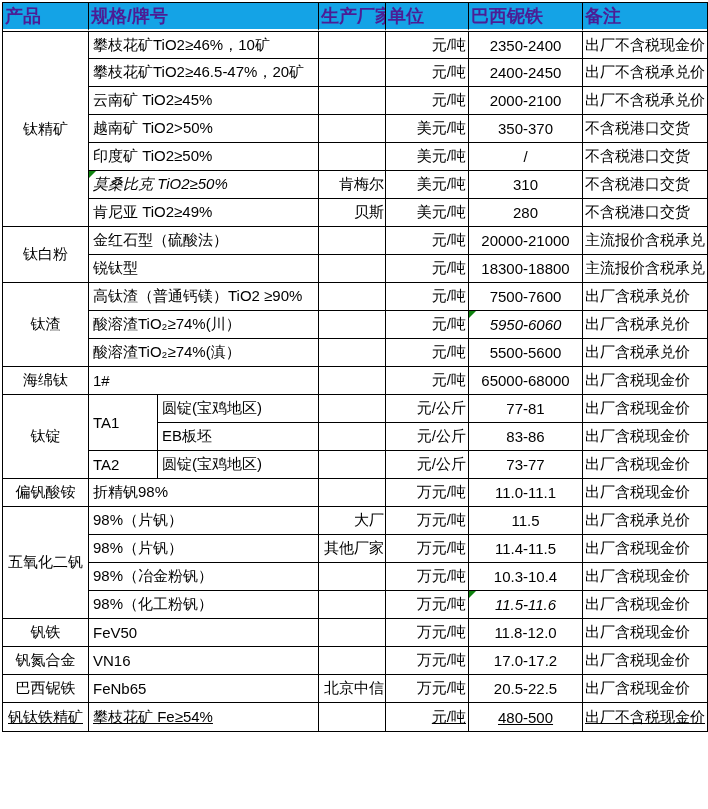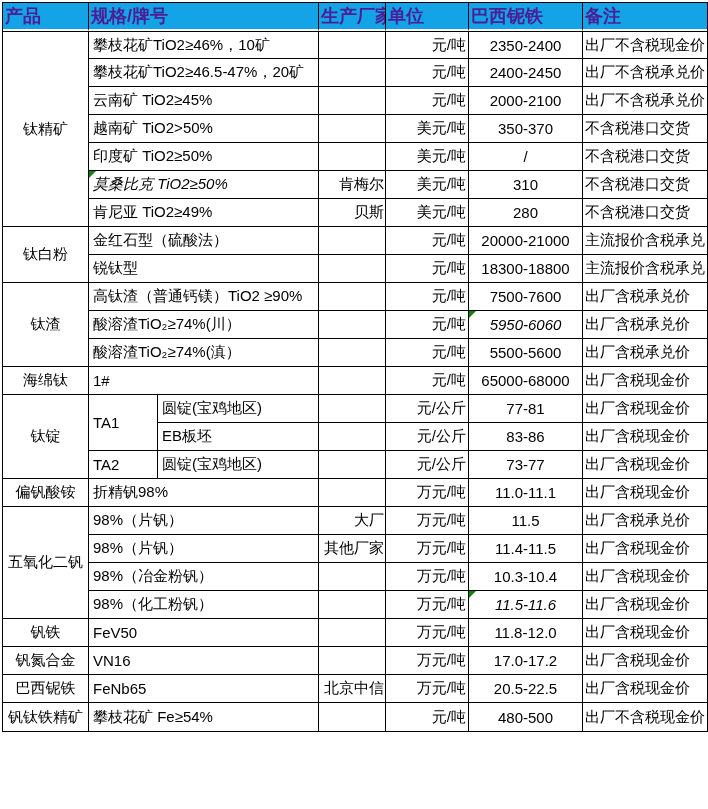--- a/index.html
+++ b/index.html
@@ -21,21 +21,21 @@
   th, td {
     border-right: 1px solid #000;
     border-bottom: 1px solid #000;
     padding: 0 2px;
     overflow: hidden;
     white-space: nowrap;
     vertical-align: middle;
     color: #000;
   }
   th:last-child, td:last-child { border-right: none; }
-  tbody tr:last-child td { border-bottom: none; }
+  tbody tr:last-child td { border-bottom: none; text-decoration: underline; }
   thead th {
     background: #14A3E6;
     color: #4c1d95;
     font-weight: bold;
     font-size: 18px;
     height: 28px;
     text-align: left;
     border-bottom: 2px solid #ffffff;
   }
   tbody tr:first-child td { border-top: 1px solid #000; }

